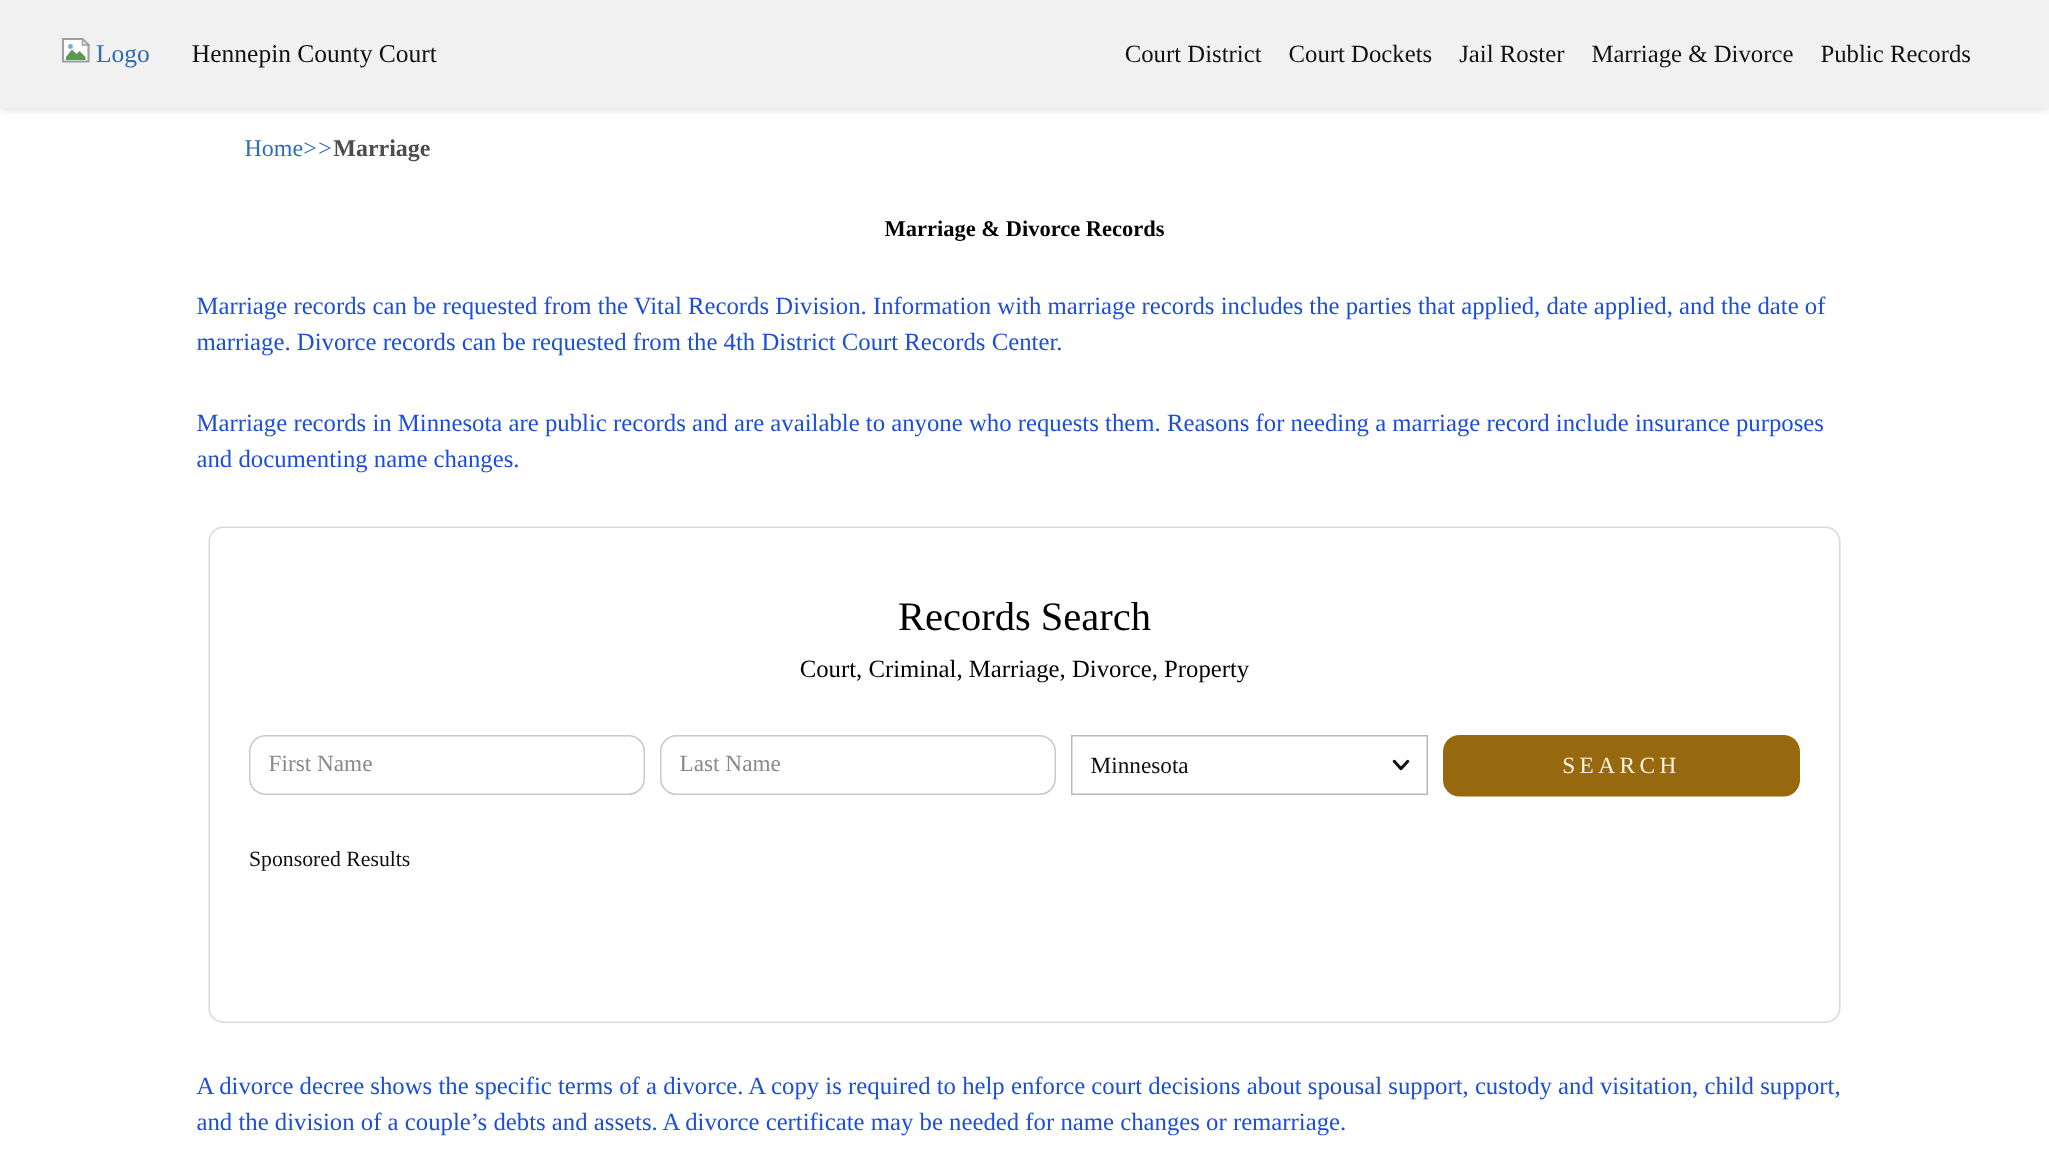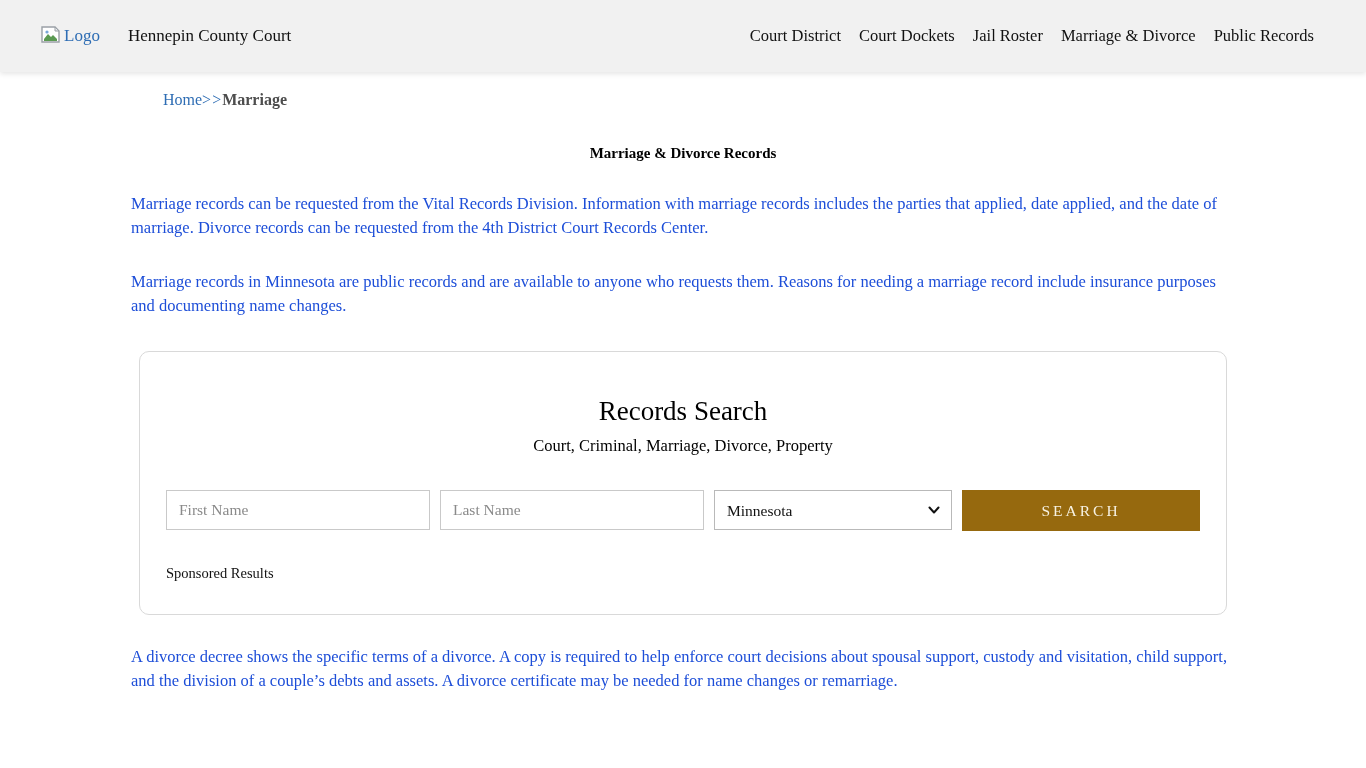--- a/index.html
+++ b/index.html
@@ -82,39 +82,39 @@
     color: #1d4ed8;
   }
 
   
   .search-box {
     margin: 33px 8px 0 8px;
     border: 1px solid #d9d9d9;
     border-radius: 10px;
     background: #fff;
     padding: 26px 26px 24px 26px;
-    height: 264px;
+    height: 331px;
   }
   .search-title {
     text-align: center;
     font-size: 27px;
     font-weight: normal;
     margin-top: 18px;
   }
   .search-subtitle {
     text-align: center;
     font-size: 16.5px;
     margin-top: 9px;
   }
   .form-row {
     display: flex;
     gap: 10px;
     margin-top: 34px;
   }
-  .form-row > * { flex: 1 1 0; min-width: 0; }
+  .form-row > * { flex: 1 1 0; min-width: 0; border-radius: 11px; }
   .text-input {
     height: 40px;
     border: 1px solid #c9c9c9;
     background: #fff;
     padding: 0 12px;
     font-family: "Liberation Serif", "DejaVu Serif", serif;
     font-size: 15.5px;
     color: #222;
     outline: none;
   }

